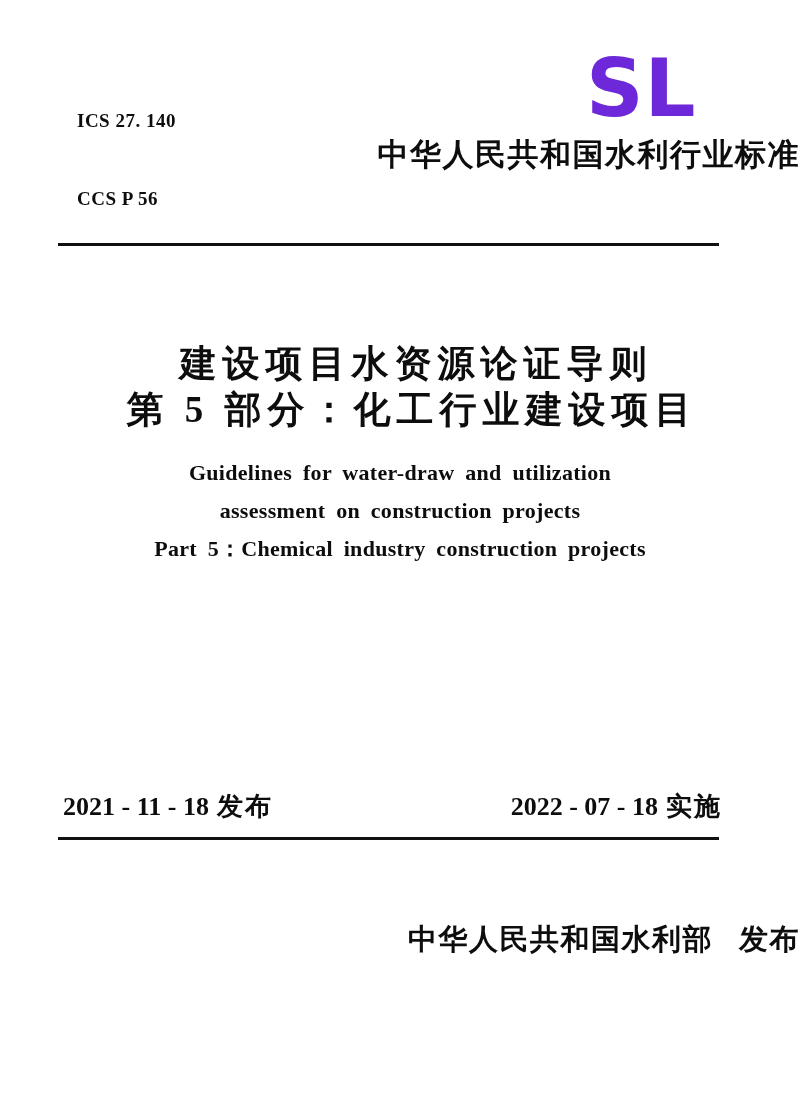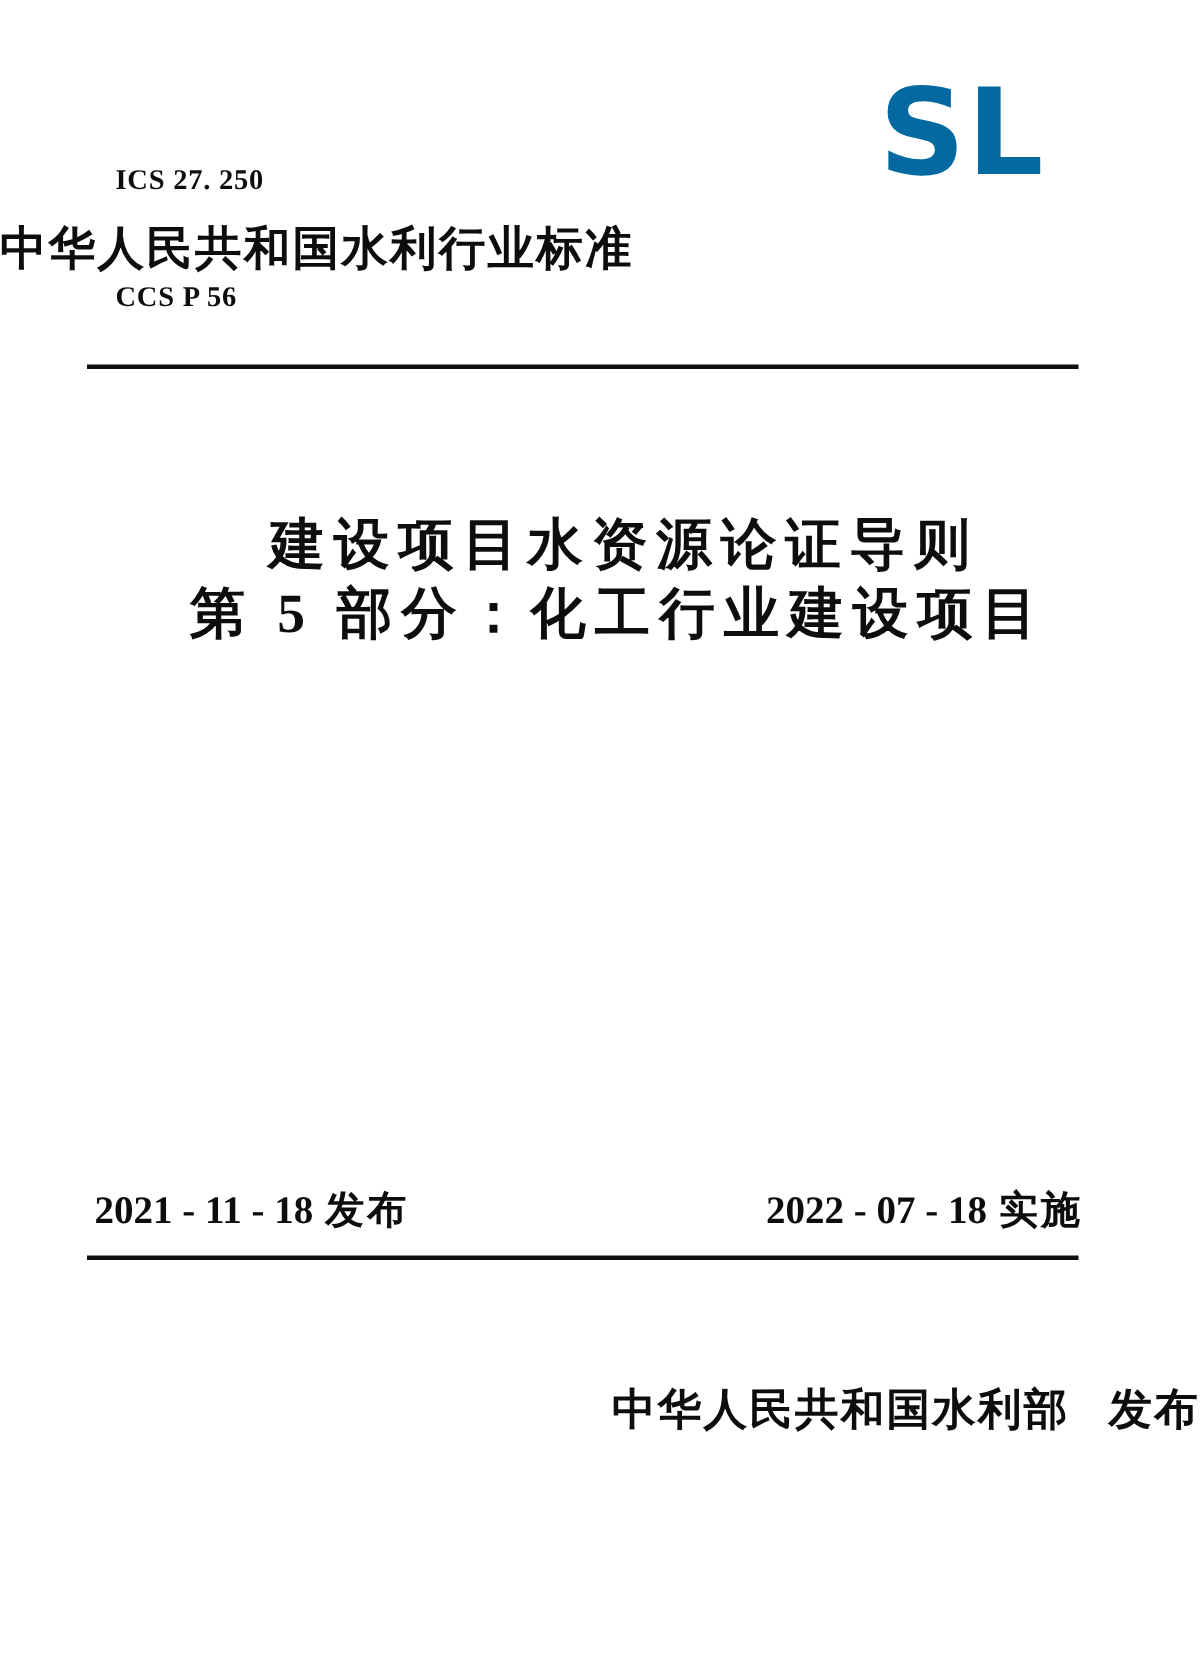--- a/index.html
+++ b/index.html
@@ -33,36 +33,35 @@
   
   .sl-logo {
     position: absolute;
     left: 586px;
     top: 49px;
     font-family: "DejaVu Sans", sans-serif;
     font-weight: bold;
     font-size: 80px;
     line-height: 1;
     letter-spacing: 1px;
-    color: #0369a1;
+    color: #6d28d9;
   }
 
   
   .std-name {
     position: absolute;
     left: 0;
     top: 139px;
     width: 100%;
-    text-align: left;
+    text-align: right;
     font-family: "Liberation Serif", serif;
     font-weight: bold;
     font-size: 31px;
     line-height: 1;
     letter-spacing: 1.5px;
-    margin-top: 11px;
   }
 
   
   .doc-number {
     position: absolute;
     right: 114px;
     top: 189px;
     font-family: "Liberation Serif", serif;
     font-weight: bold;
     font-size: 25px;
@@ -144,34 +143,39 @@
     white-space: nowrap;
   }
   .publish-label { margin-left: 26px; }
 </style>
 </head>
 <body>
 
 <div class="page">
 
   <div class="ics-block">
-    <div>ICS 27. 250</div>
+    <div>ICS 27. 140</div>
     <div>CCS P 56</div>
   </div>
 
   <div class="sl-logo">SL</div>
 
   <div class="std-name">中华人民共和国水利行业标准</div>
 
 
   <div class="rule rule-top"></div>
 
   <div class="title-cn-1">建设项目水资源论证导则</div>
   <div class="title-cn-2">第 5 部分：化工行业建设项目</div>
 
+  <div class="title-en">
+    <div>Guidelines for water-draw and utilization</div>
+    <div>assessment on construction projects</div>
+    <div>Part 5：Chemical industry construction projects</div>
+  </div>
 
   <div class="date-issue">
     <span>2021 - 11 - 18</span><span class="date-label">发布</span>
   </div>
 
   <div class="date-implement">
     <span>2022 - 07 - 18</span><span class="date-label">实施</span>
   </div>
 
   <div class="rule rule-bottom"></div>

